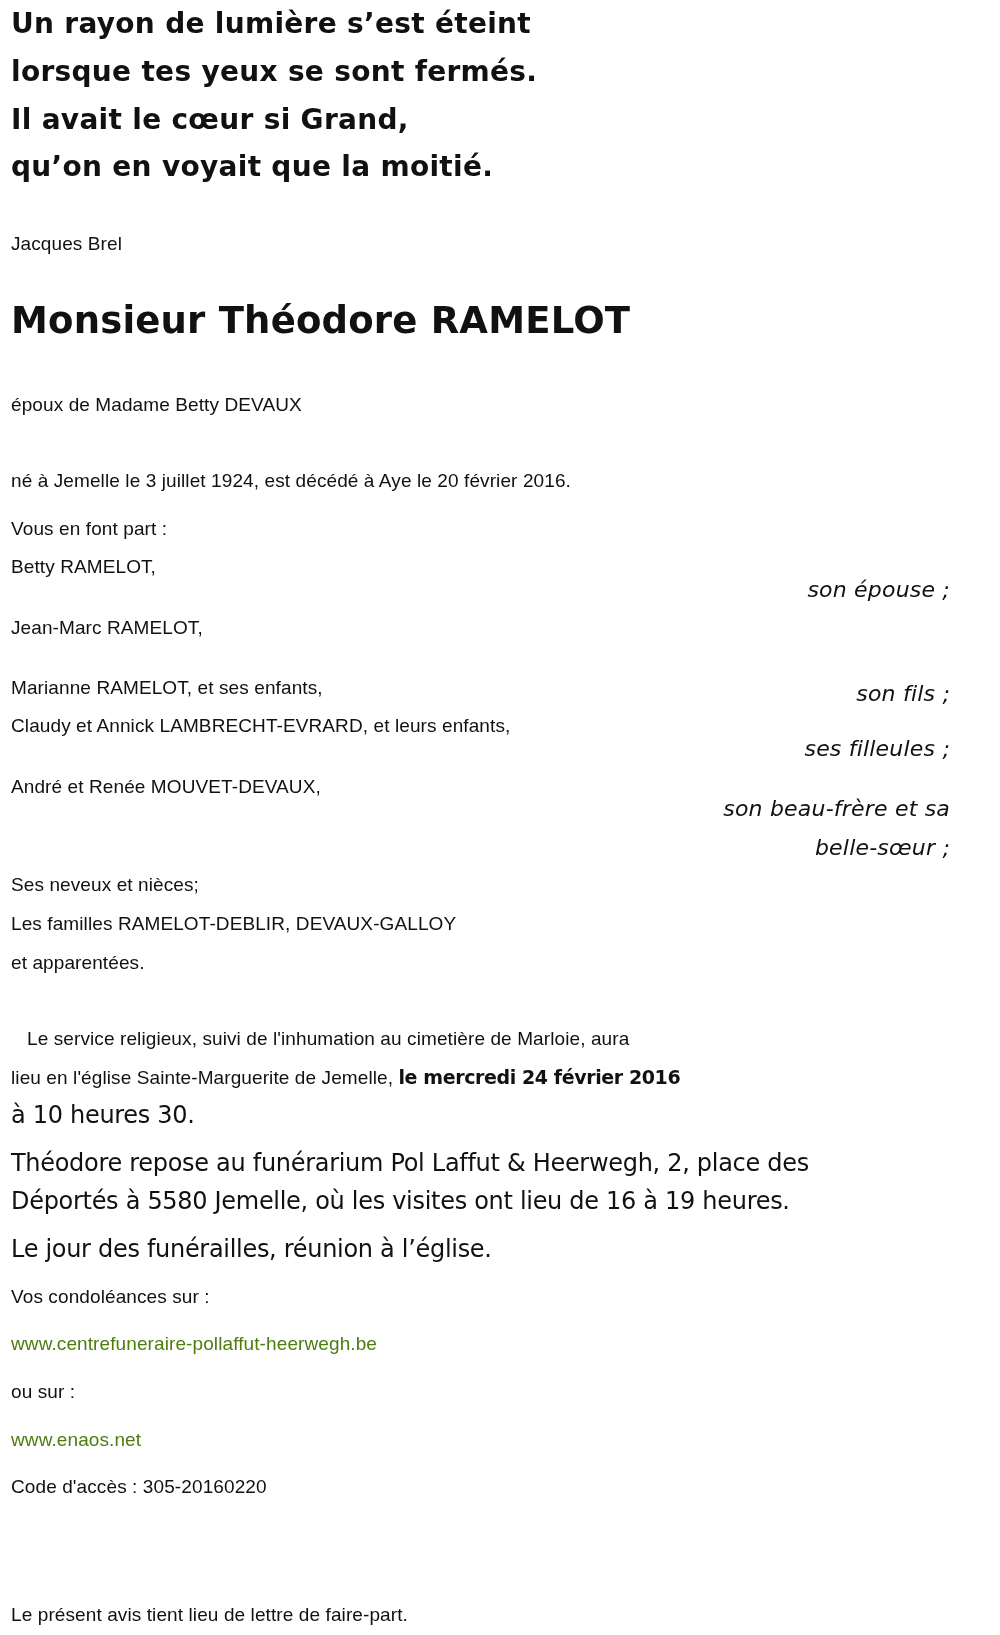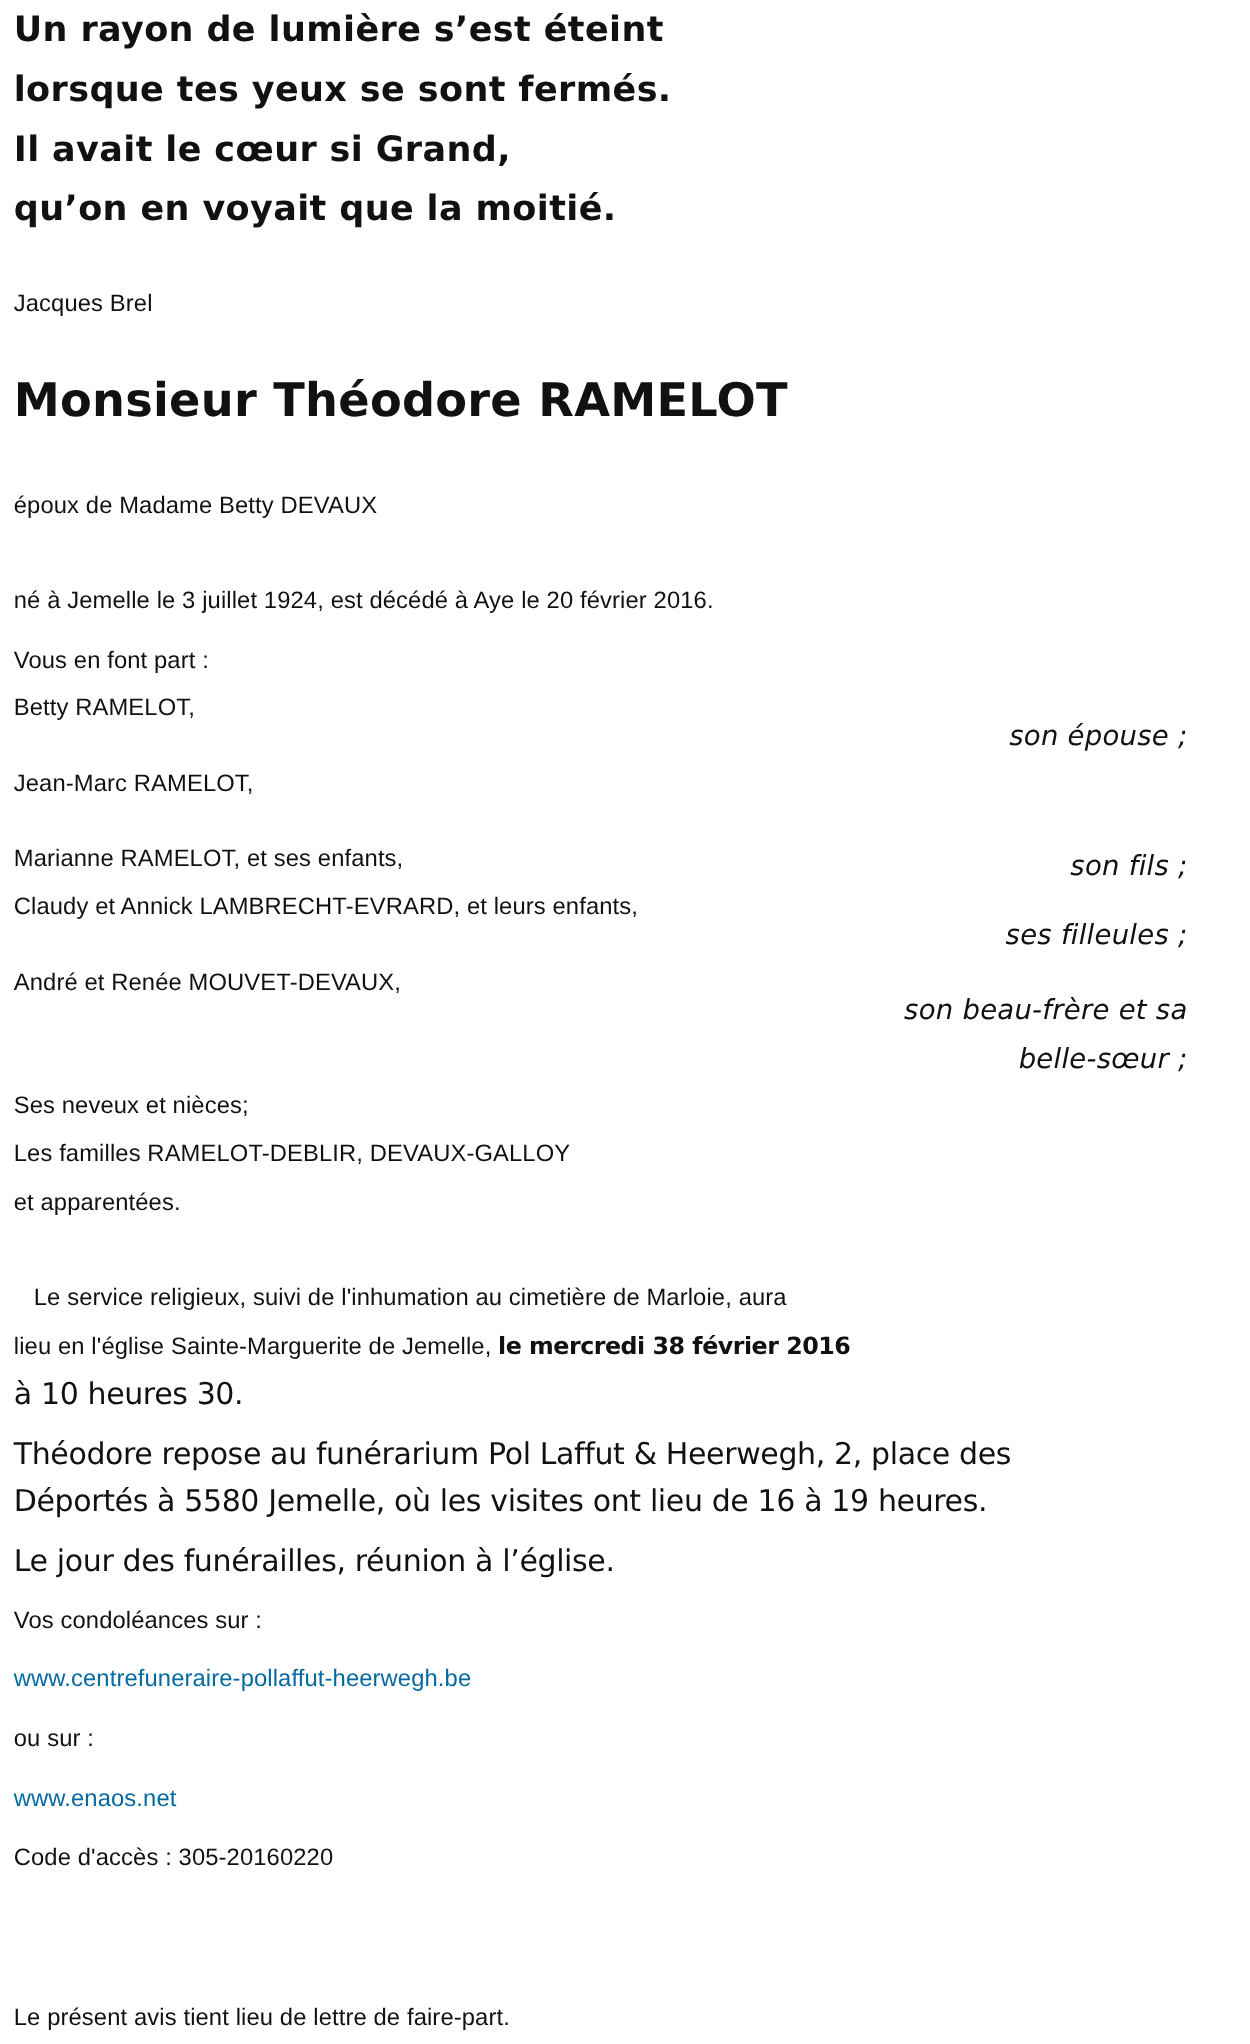--- a/index.html
+++ b/index.html
@@ -61,21 +61,21 @@
       font-family: "DejaVu Sans", sans-serif;
       font-size: 24px;
       letter-spacing: -0.3px;
     }
     .b {
       font-weight: bold;
       font-family: "DejaVu Sans", sans-serif;
       letter-spacing: -0.4px;
     }
     a.link {
-      color: #0369a1;
+      color: #4d7c0f;
       text-decoration: none;
     }
   </style>
 </head>
 <body>
 
 <div class="doc">
 
   <div class="line poem" style="top:9px;">Un rayon de lumière s’est éteint</div>
   <div class="line poem" style="top:57px;">lorsque tes yeux se sont fermés.</div>
@@ -105,21 +105,21 @@
   <div class="line normal" style="top:772px;">André et Renée MOUVET-DEVAUX,</div>
   <div class="rel" style="top:795px;">son beau-frère et sa</div>
   <div class="rel" style="top:834px;">belle-sœur ;</div>
 
   <div class="line normal" style="top:870px;">Ses neveux et nièces;</div>
   <div class="line normal" style="top:909px;">Les familles RAMELOT-DEBLIR, DEVAUX-GALLOY</div>
   <div class="line normal" style="top:948px;">et apparentées.</div>
 
   <div class="line normal" style="top:1024px;margin-left:16px;">Le service religieux, suivi de l'inhumation au cimetière de Marloie, aura</div>
   <div class="line normal" style="top:1062px;">
-    <span>lieu en l'église Sainte-Marguerite de Jemelle, </span><span class="b">le mercredi 38 février 2016</span>
+    <span>lieu en l'église Sainte-Marguerite de Jemelle, </span><span class="b">le mercredi 24 février 2016</span>
   </div>
   <div class="line bold" style="top:1100px;">à 10 heures 30.</div>
 
   <div class="line bold" style="top:1148px;">Théodore repose au funérarium Pol Laffut &amp; Heerwegh, 2, place des</div>
   <div class="line bold" style="top:1186px;">Déportés à 5580 Jemelle, où les visites ont lieu de 16 à 19 heures.</div>
 
   <div class="line bold" style="top:1234px;">Le jour des funérailles, réunion à l’église.</div>
 
   <div class="line normal" style="top:1282px;">Vos condoléances sur :</div>
   <div class="line normal" style="top:1329px;">

